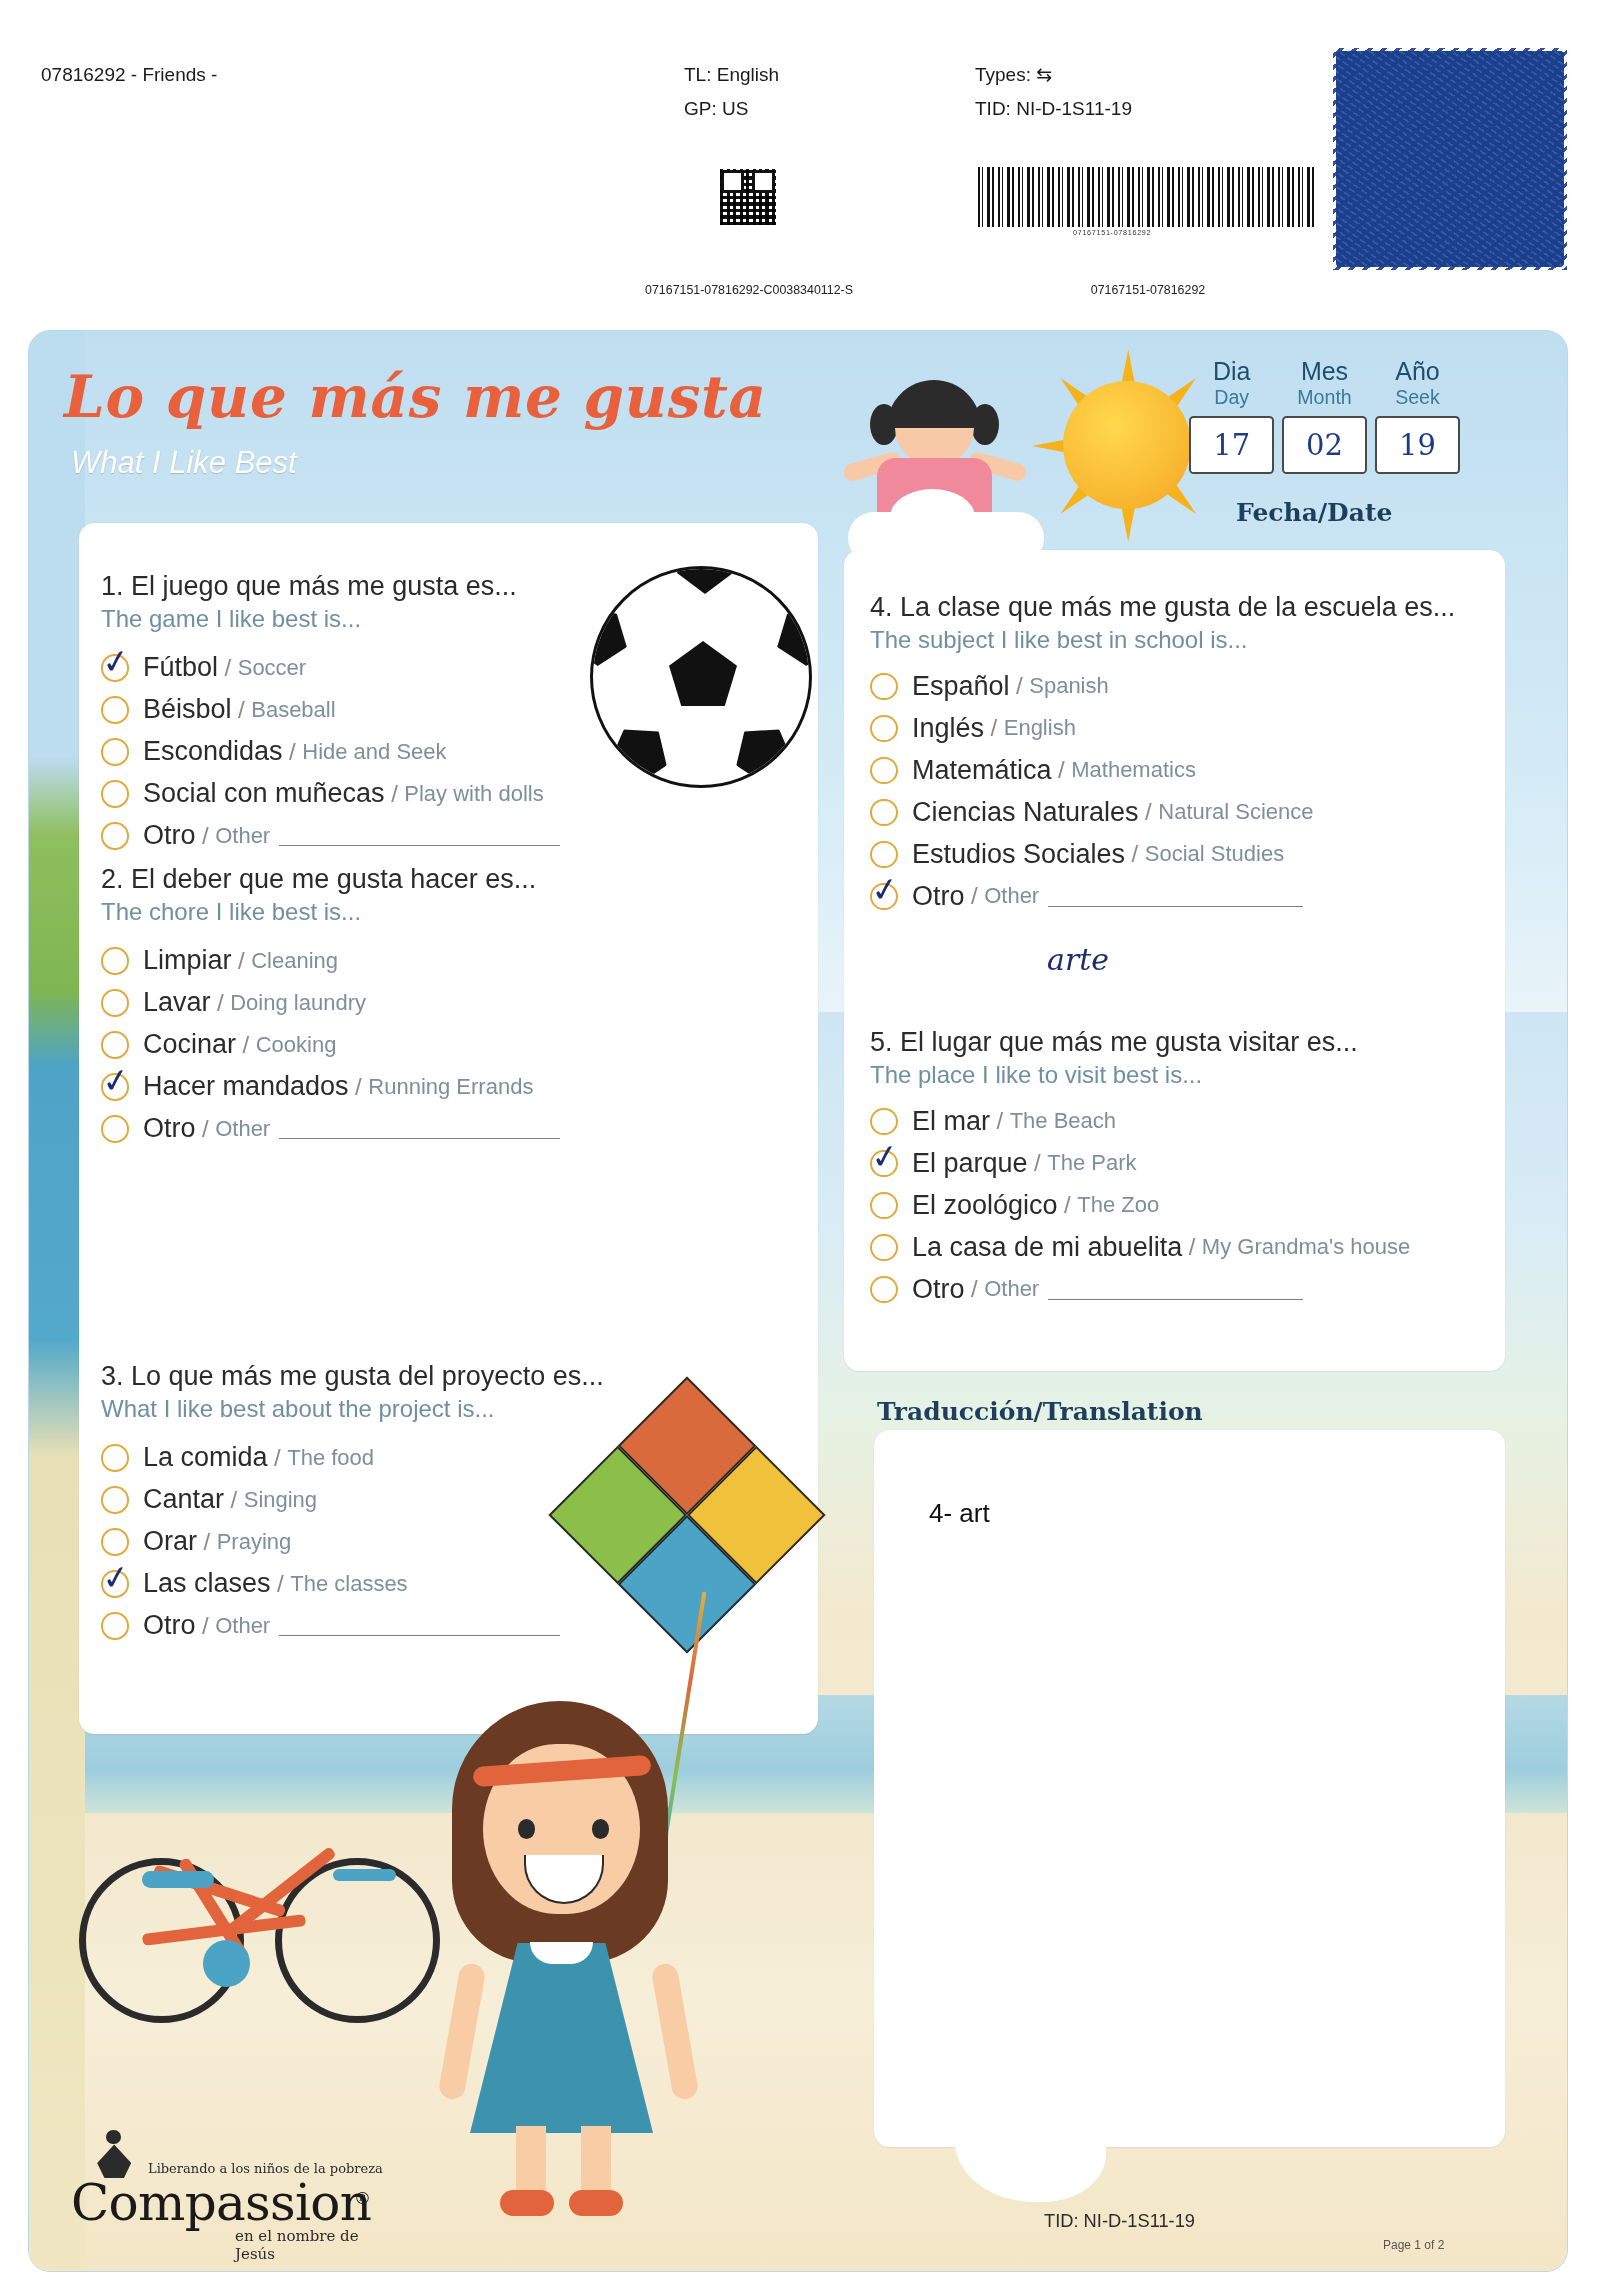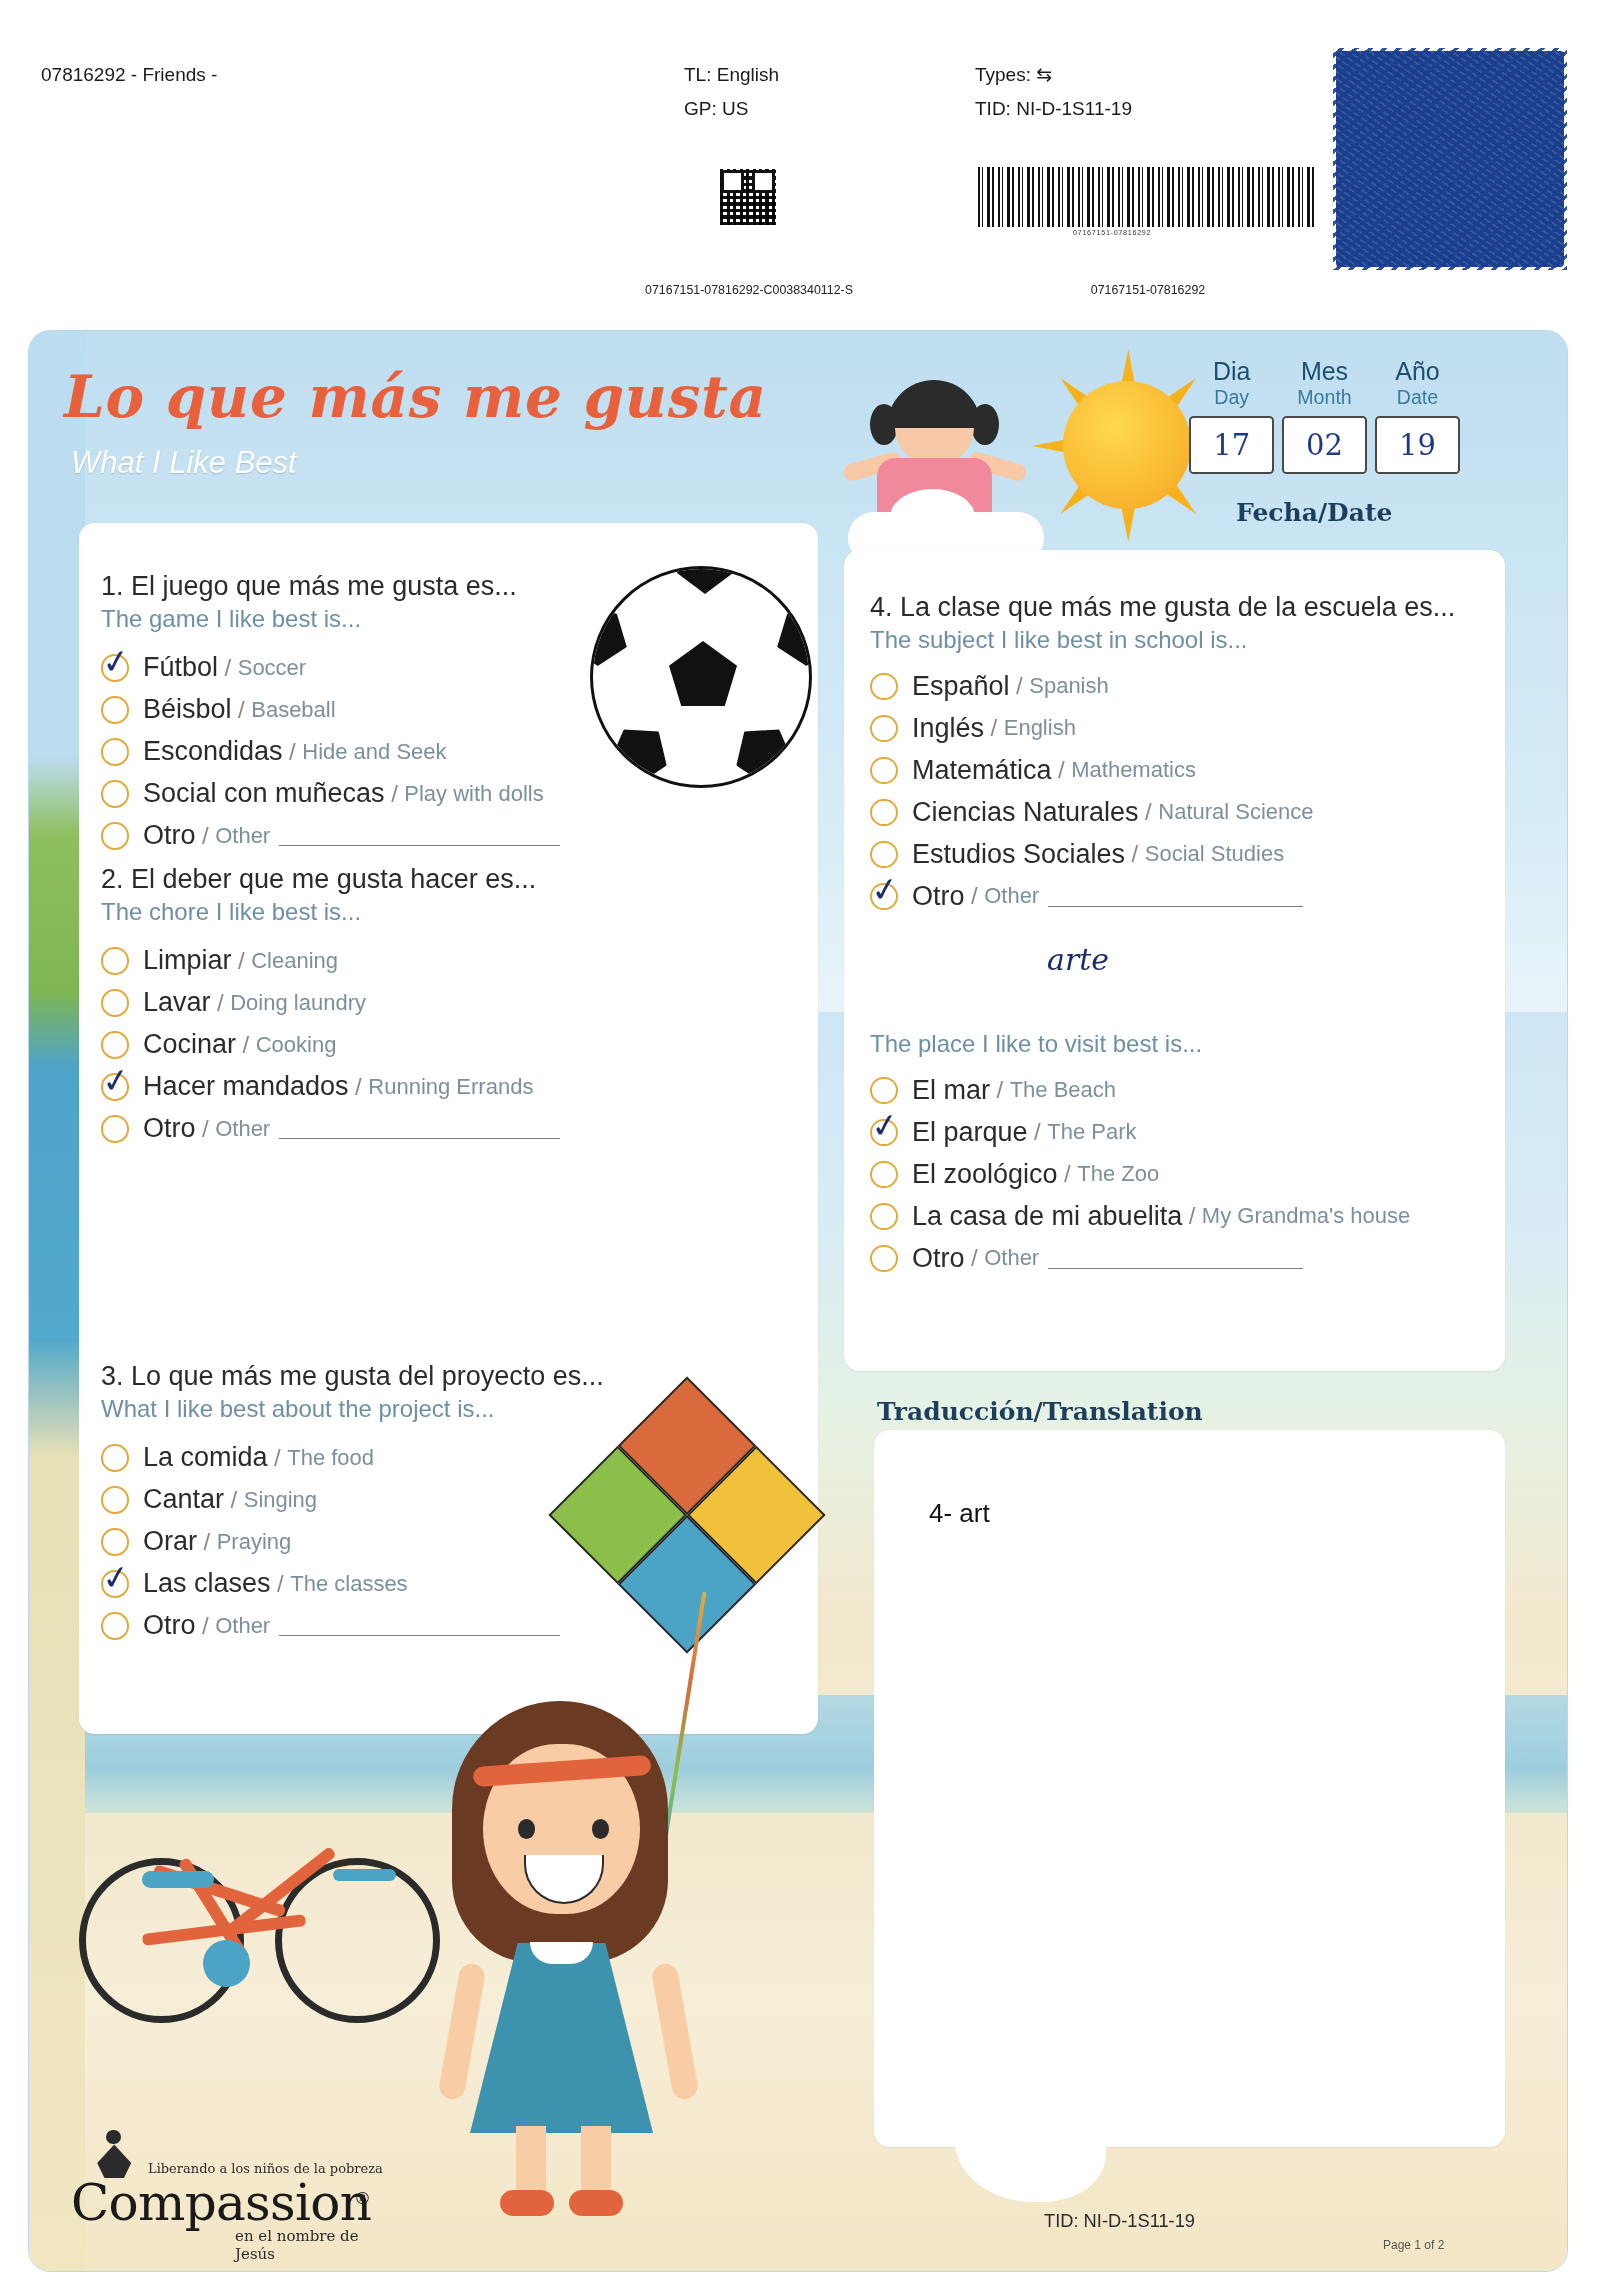--- a/index.html
+++ b/index.html
@@ -720,21 +720,21 @@
     <div class="date-en">Day</div>
     <div class="date-cell">17</div>
   </div>
   <div class="date-col c2">
     <div class="date-es">Mes</div>
     <div class="date-en">Month</div>
     <div class="date-cell">02</div>
   </div>
   <div class="date-col c3">
     <div class="date-es">Año</div>
-    <div class="date-en">Date</div>
+    <div class="date-en">Seek</div>
     <div class="date-cell">19</div>
   </div>
   <div class="fecha-label">Fecha/Date</div>
 </div>
 
 <div class="panel panel-left"></div>
 <div class="panel panel-right"></div>
 <div class="panel panel-trans"></div>
 
 <div class="ball">
@@ -913,20 +913,21 @@
       </span>
     <span class="opt-es">Otro</span>
     <span class="opt-sep">/</span>
     <span class="opt-en">Other</span>
     <span class="blank-line short"></span>
   </div>
 </div>
 <div class="hand" style="left:1047px; top:942px;">arte</div>
 
 <div class="q" style="left:870px; top:1027px;">
+  <div class="q-es">5. El lugar que más me gusta visitar es...</div>
   <div class="q-en">The place I like to visit best is...</div>
   <div style="height:11.8px"></div>
   <div class="opt">
     <span class="bubble"></span>
     <span class="opt-es">El mar</span>
     <span class="opt-sep">/</span>
     <span class="opt-en">The Beach</span>
   </div>
   <div class="opt">
     <span class="bubble">

